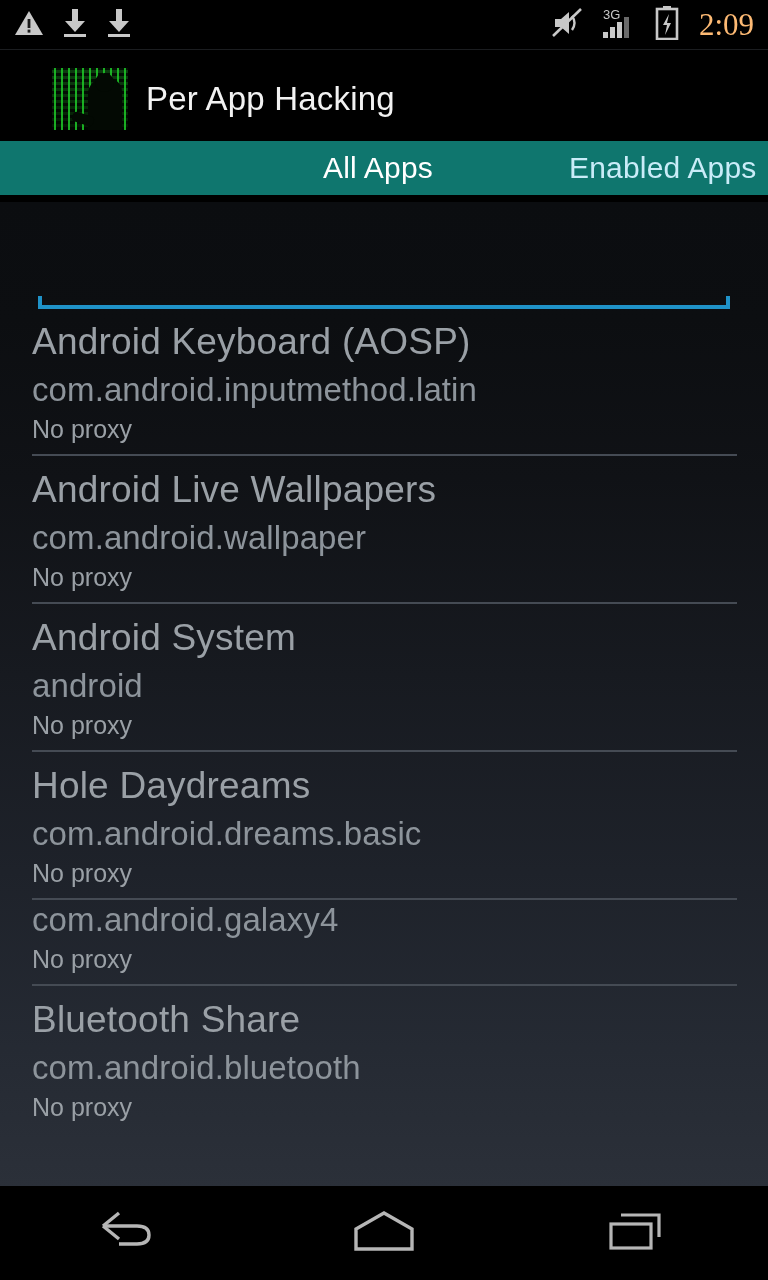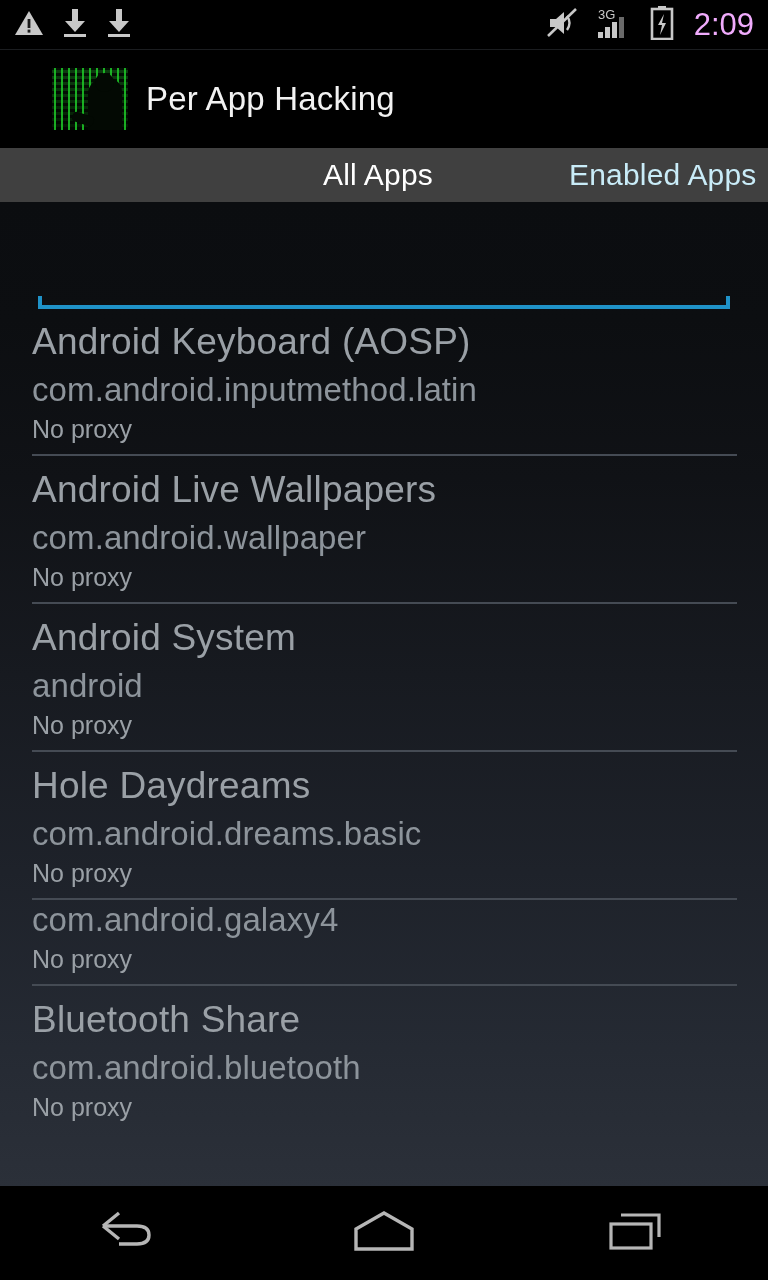--- a/index.html
+++ b/index.html
@@ -14,22 +14,22 @@
   
   .statusbar {
     position:absolute; top:0; left:0; width:768px; height:50px;
     background:#000; display:flex; align-items:center;
     padding:0 14px 0 14px;
   }
   .sb-left { display:flex; align-items:center; gap:18px; }
   .sb-right { margin-left:auto; display:flex; align-items:center; gap:16px; }
   .sb-ico { display:block; }
   .sb-time {
-    color:#f0abfc; font-size:31px; letter-spacing:0px;
-    font-family:Liberation Sans, sans-serif; padding-left:4px;
+    color:#fdba74; font-size:31px; letter-spacing:0px;
+    font-family:Liberation Serif, serif; padding-left:4px;
   }
   .sb-sep {
     position:absolute; left:0; bottom:0; width:768px; height:1px;
     background:#1b1d20;
   }
 
   
   .actionbar {
     position:absolute; top:50px; left:0; width:768px; height:98px;
     background:#000; display:flex; align-items:center; padding-left:18px;margin-left:34px;
@@ -63,22 +63,22 @@
     width:22px; height:10px; background:#030903; transform:rotate(18deg);
     border-radius:4px;
   }
   .app-title {
     color:#f2f2f2; font-size:33px; margin-left:18px; font-weight:400;
     letter-spacing:0.2px;
   }
 
   
   .tabbar {
-    position:absolute; top:148px; left:0; width:768px; height:54px;
-    background:#404040; display:flex; align-items:center;
+    position:absolute; top:141px; left:0; width:768px; height:54px;
+    background:#0f766e; display:flex; align-items:center;
   }
   .tab {
     font-size:30px; white-space:nowrap; letter-spacing:0.2px;
   }
   .tab.active { color:#ffffff; position:absolute; left:323px; }
   .tab.inactive { color:#c9ecf8; position:absolute; left:569px; }
 
   
   .content {
     position:absolute; top:202px; left:0; width:768px; height:984px;

